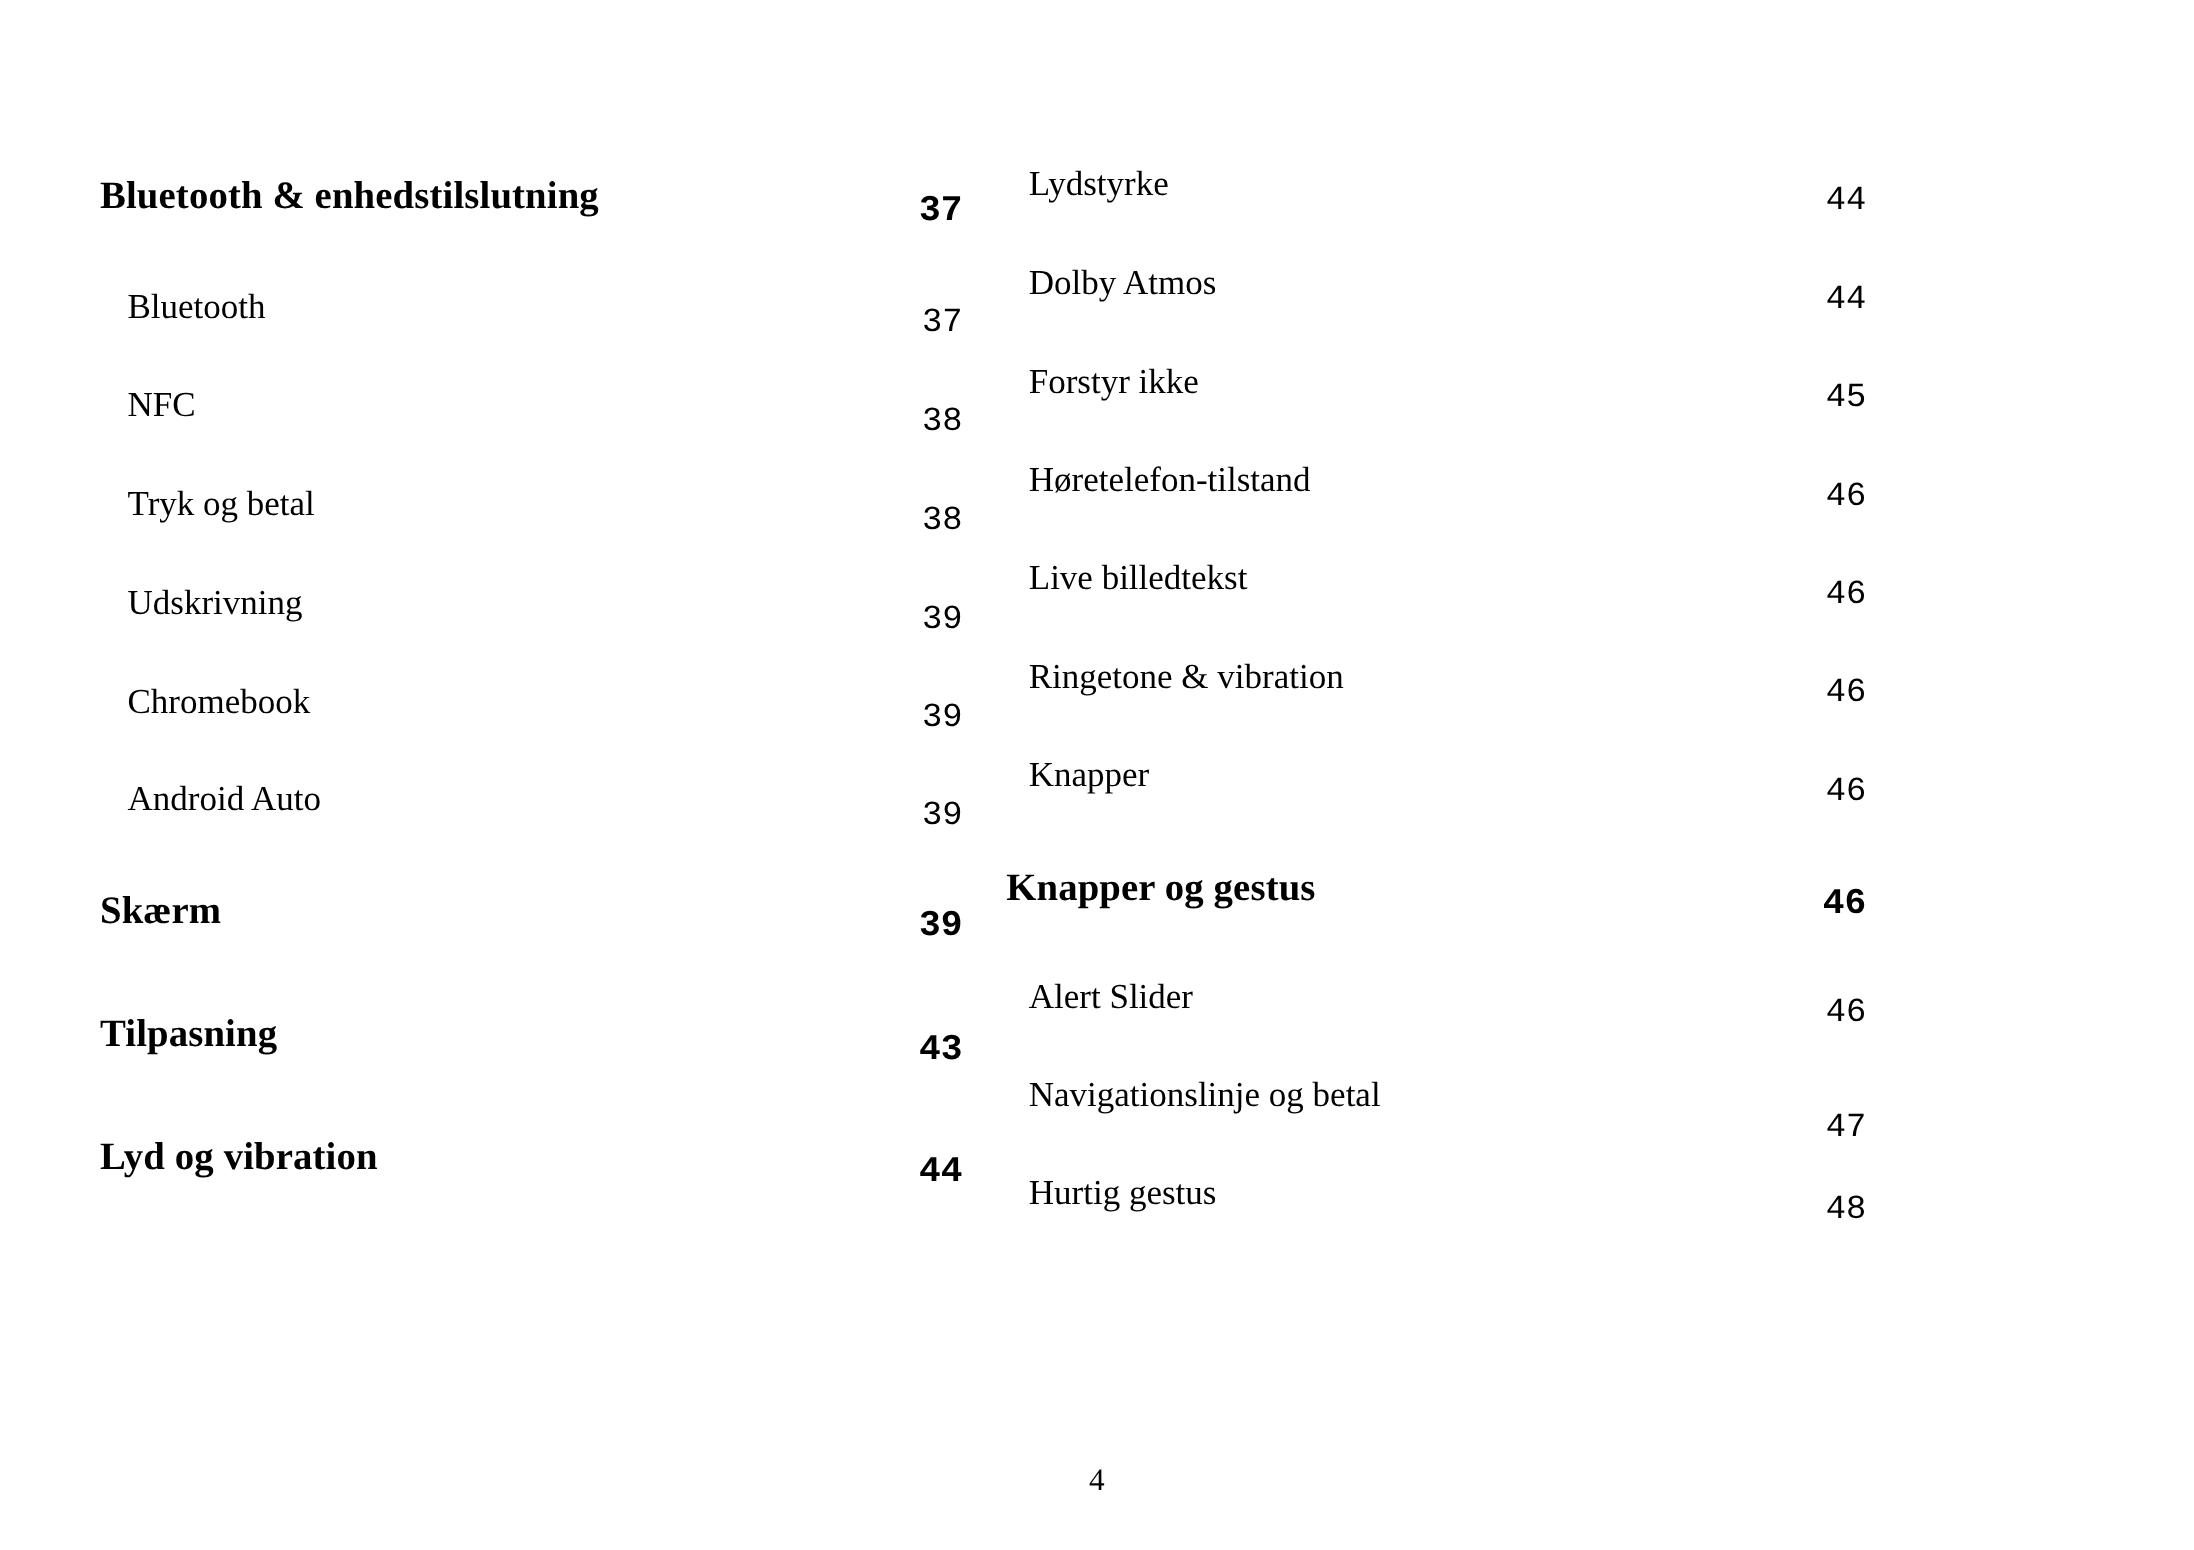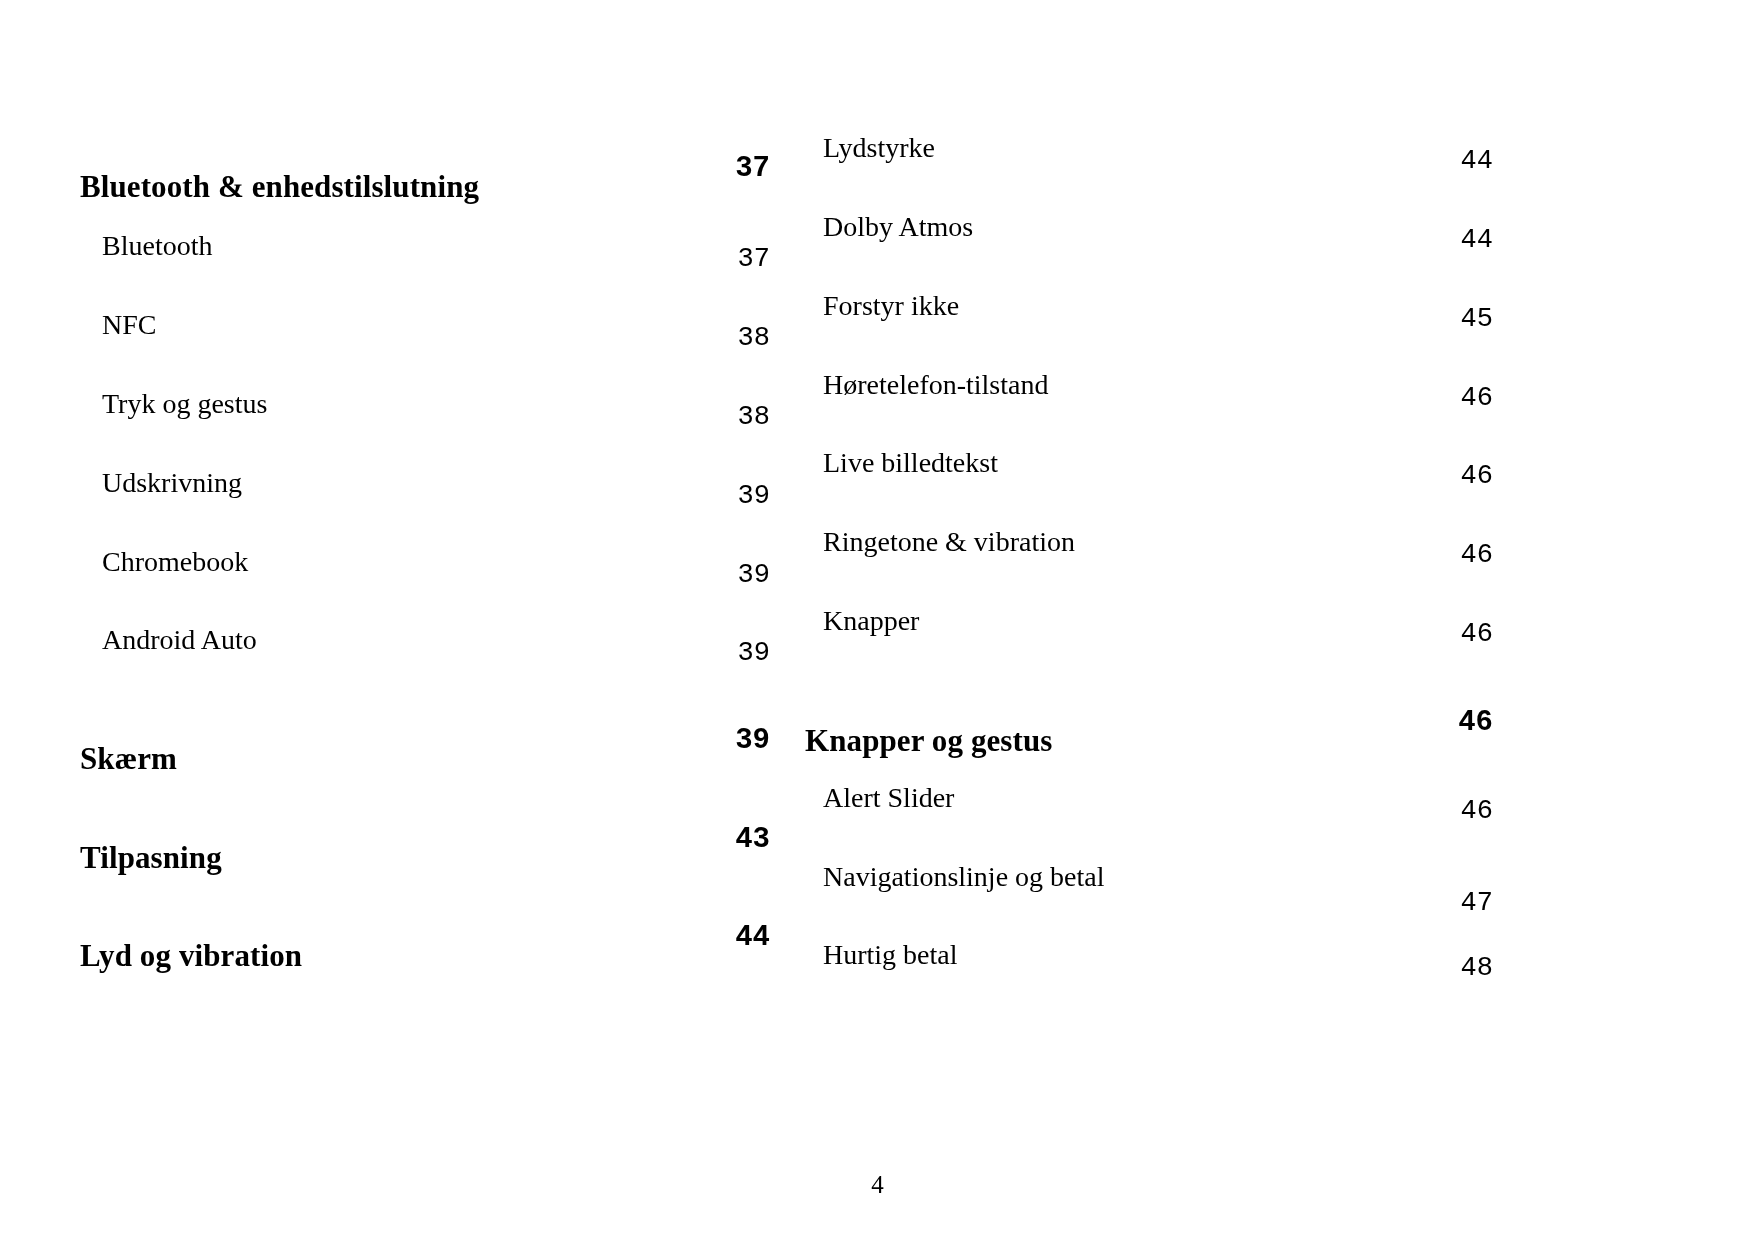--- a/index.html
+++ b/index.html
@@ -59,21 +59,20 @@
     line-height: 1;
     text-align: right;
     font-family: Liberation Mono, monospace;
   }
 
   
   .toc-row.level-1 .toc-title {
     font-weight: bold;
     font-size: 31px;
     letter-spacing: 0.1px;
-    margin-top: 31px;
   }
 
   .toc-row.level-1 .toc-page-num {
     font-weight: bold;
     font-size: 29px;
     top: 14px;
   }
 
   
   .toc-row.level-2 .toc-title {
@@ -116,21 +115,21 @@
       </div>
       <div class="toc-row level-2" style="top: 232px;">
         <span class="toc-title">Bluetooth</span>
         <span class="toc-page-num" style="top: 14px;">37</span>
       </div>
       <div class="toc-row level-2" style="top: 311px;">
         <span class="toc-title">NFC</span>
         <span class="toc-page-num" style="top: 14px;">38</span>
       </div>
       <div class="toc-row level-2" style="top: 390px;">
-        <span class="toc-title">Tryk og gestus</span>
+        <span class="toc-title">Tryk og betal</span>
         <span class="toc-page-num" style="top: 14px;">38</span>
       </div>
       <div class="toc-row level-2" style="top: 469px;">
         <span class="toc-title">Udskrivning</span>
         <span class="toc-page-num" style="top: 14px;">39</span>
       </div>
       <div class="toc-row level-2" style="top: 548px;">
         <span class="toc-title">Chromebook</span>
         <span class="toc-page-num" style="top: 14px;">39</span>
       </div>
@@ -187,20 +186,20 @@
       </div>
       <div class="toc-row level-2" style="top: 784px;">
         <span class="toc-title">Alert Slider</span>
         <span class="toc-page-num" style="top: 14px;">46</span>
       </div>
       <div class="toc-row level-2" style="top: 863px;">
         <span class="toc-title">Navigationslinje og betal</span>
         <span class="toc-page-num" style="top: 27px;">47</span>
       </div>
       <div class="toc-row level-2" style="top: 941px;">
-        <span class="toc-title">Hurtig betal</span>
+        <span class="toc-title">Hurtig gestus</span>
         <span class="toc-page-num" style="top: 14px;">48</span>
       </div>
     </div>
 
   <div id="page-footer">4</div>
 
 </div>
 
 </body></html>

